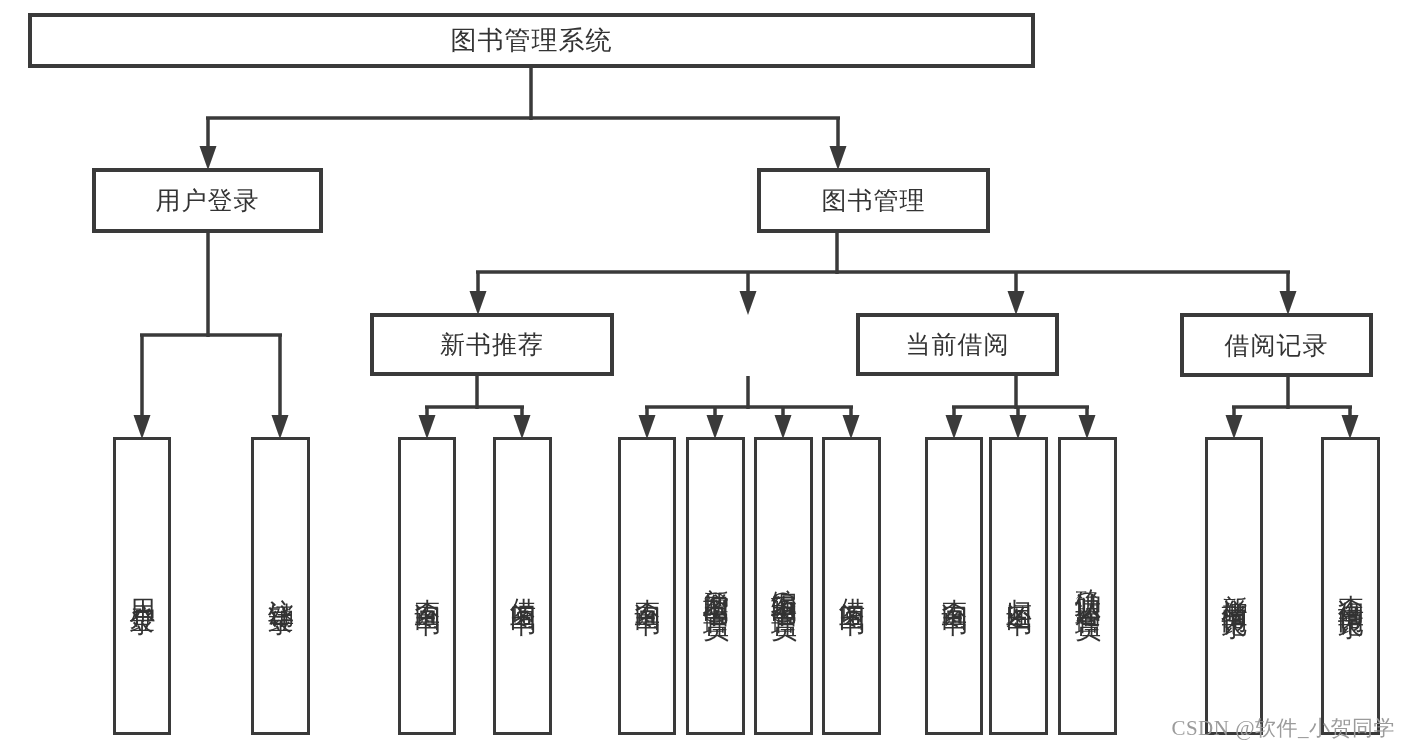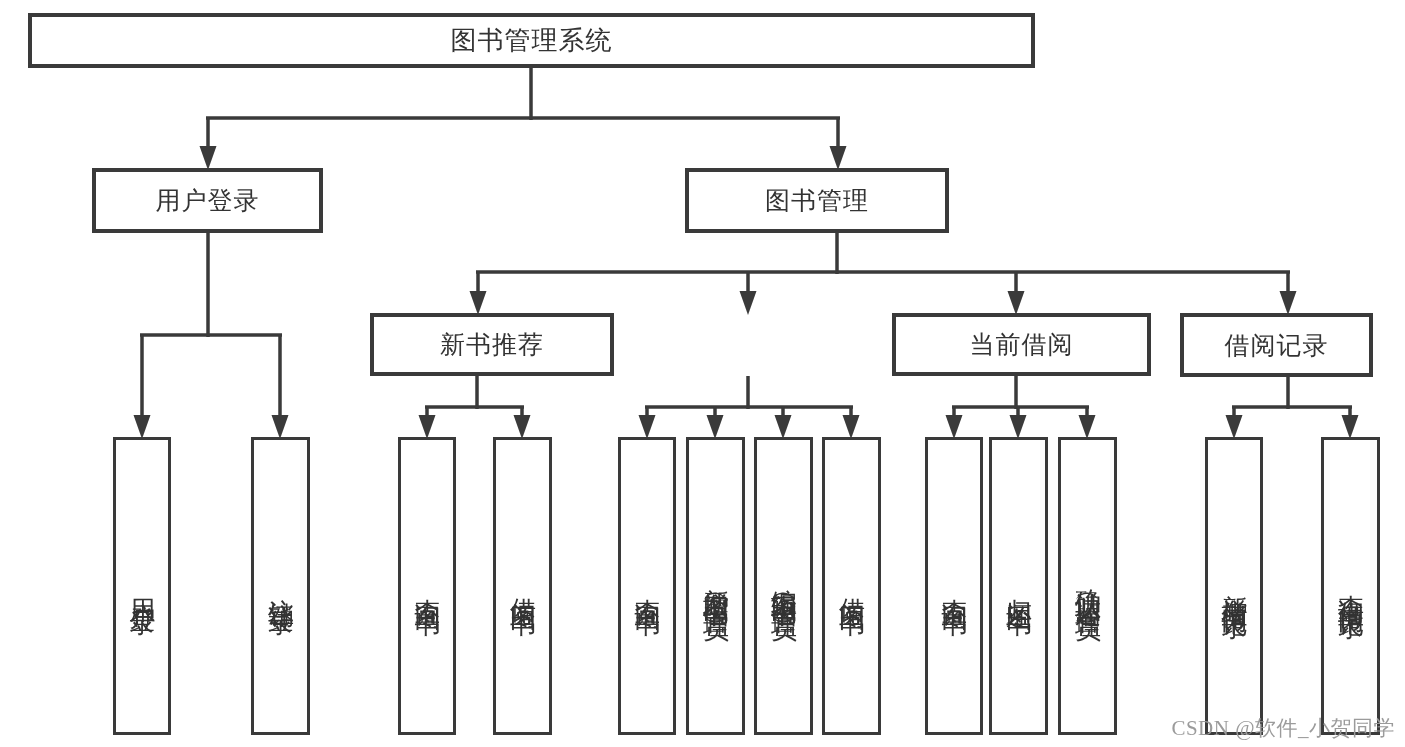--- a/index.html
+++ b/index.html
@@ -105,28 +105,28 @@
       <polygon points="1342,439 1333.5,415 1350.5,415" fill="#3a3a3a"></polygon>
     </svg>
 
   <div class="box h root" style="left:20px;top:13px;width:1007px;height:55px">
     <span>图书管理系统</span>
   </div>
 
   <div class="box h" style="left:84px;top:168px;width:231px;height:65px">
     <span>用户登录</span>
   </div>
-  <div class="box h" style="left:677px;top:168px;width:264px;height:65px">
+  <div class="box h" style="left:749px;top:168px;width:233px;height:65px">
     <span>图书管理</span>
   </div>
 
   <div class="box h" style="left:362px;top:313px;width:244px;height:63px">
     <span>新书推荐</span>
   </div>
-  <div class="box h" style="left:884px;top:313px;width:259px;height:63px">
+  <div class="box h" style="left:848px;top:313px;width:203px;height:63px">
     <span>当前借阅</span>
   </div>
   <div class="box h" style="left:1172px;top:313px;width:193px;height:64px">
     <span>借阅记录</span>
   </div>
 
   <div class="box v" style="left:105px;top:437px;width:58px;height:298px">
     <span>用户登录</span>
   </div>
   <div class="box v" style="left:243px;top:437px;width:59px;height:298px">

